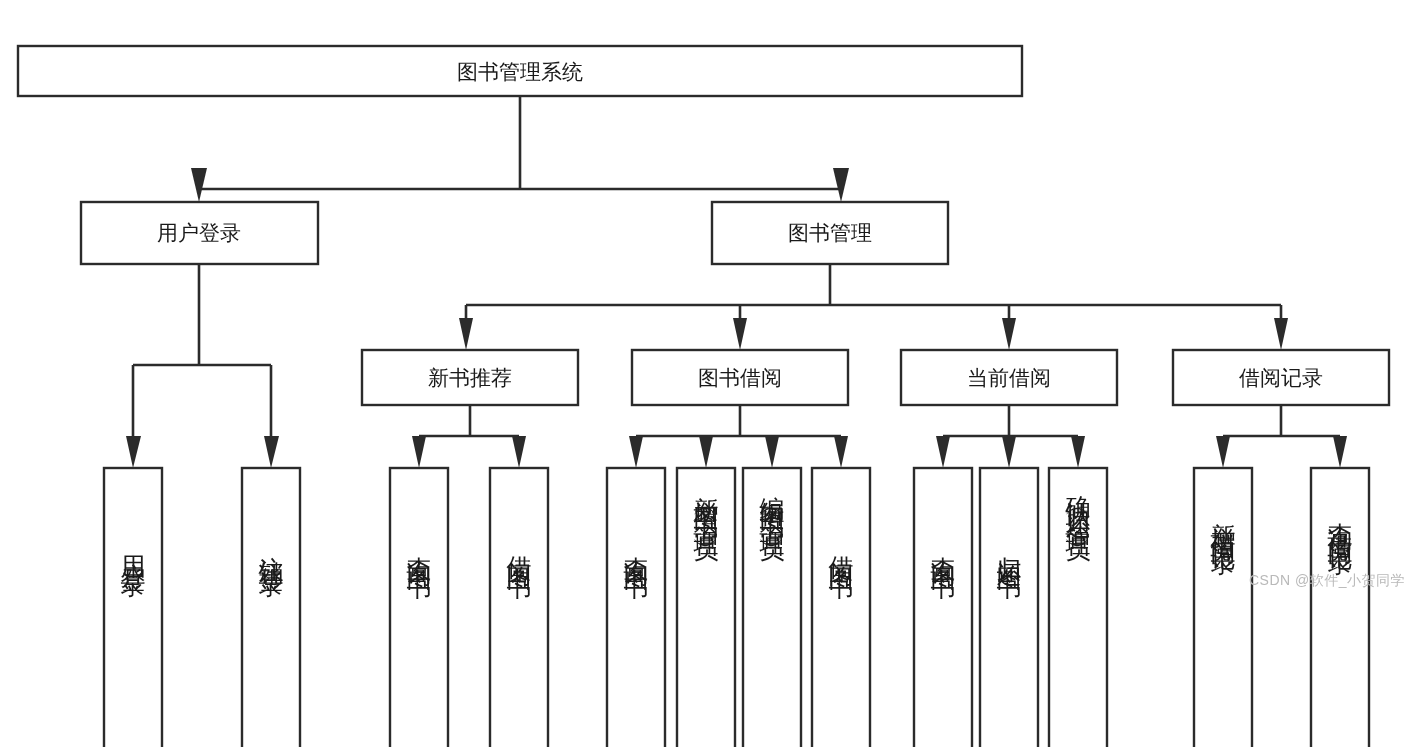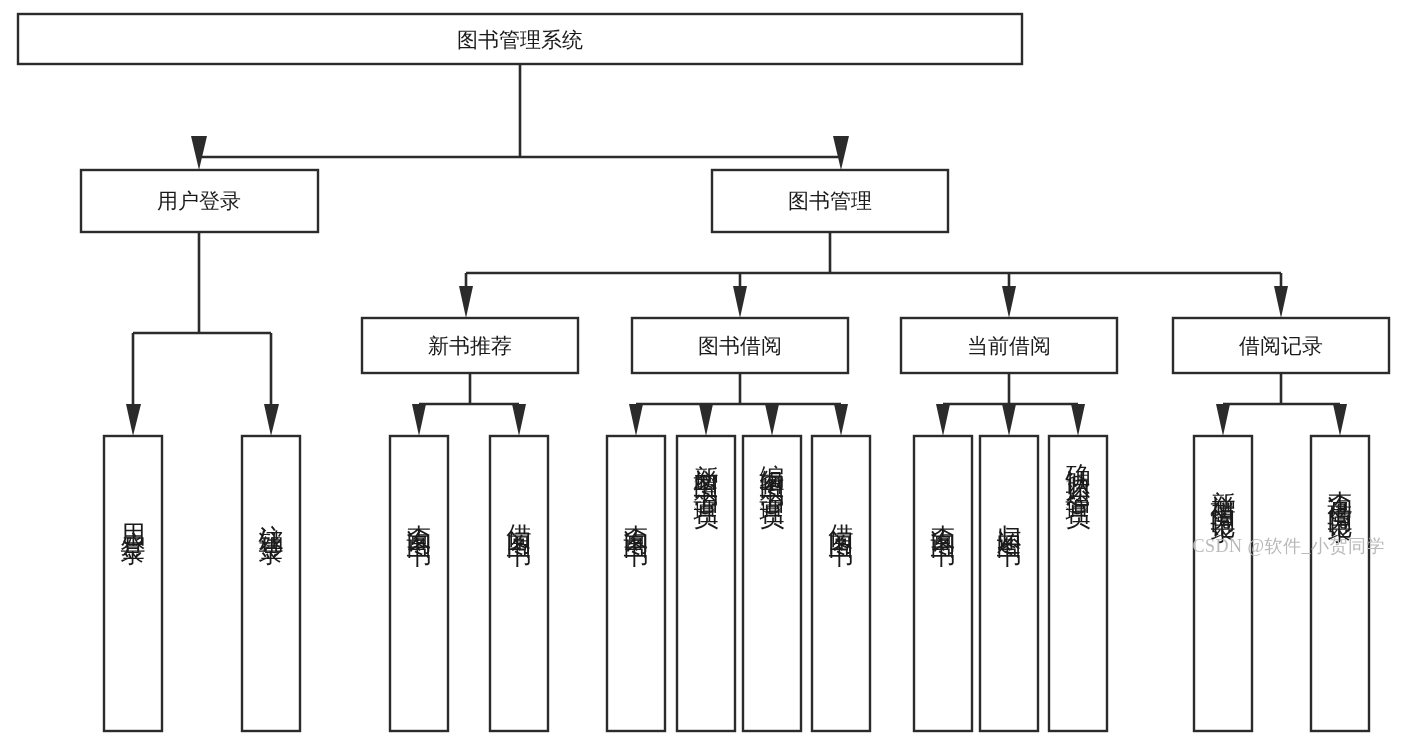--- a/index.html
+++ b/index.html
@@ -11,20 +11,21 @@
     width: 1405px;
     height: 747px;
     font-family: "DejaVu Sans", "Liberation Sans", sans-serif;
     overflow: hidden;
   }
   #diagram-root {
     position: relative;
     width: 1405px;
     height: 564px;
     background: #ffffff;
+    margin-top: 32px;
   }
   svg#flow-svg {
     position: absolute;
     left: 0;
     top: 0;
     width: 1405px;
     height: 747px;
     display: block;
   }
   .node-box {
@@ -68,24 +69,24 @@
     text-orientation: upright;
     font-family: "DejaVu Sans", "Liberation Sans", sans-serif;
     font-size: 25px;
     line-height: 1;
     letter-spacing: 6px;
     color: #1a1a1a;
     white-space: nowrap;
   }
   .watermark {
     position: absolute;
-    right: 20px;
+    right: 0;
     bottom: 6px;
-    font-family: Liberation Serif, serif;
-    font-size: 18px;
+    font-family: Liberation Sans, sans-serif;
+    font-size: 14px;
     color: #b9b9b9;
     letter-spacing: 0.5px;
     white-space: nowrap;
   }
 </style>
 </head>
 <body>
 
 <div id="diagram-root">
 

